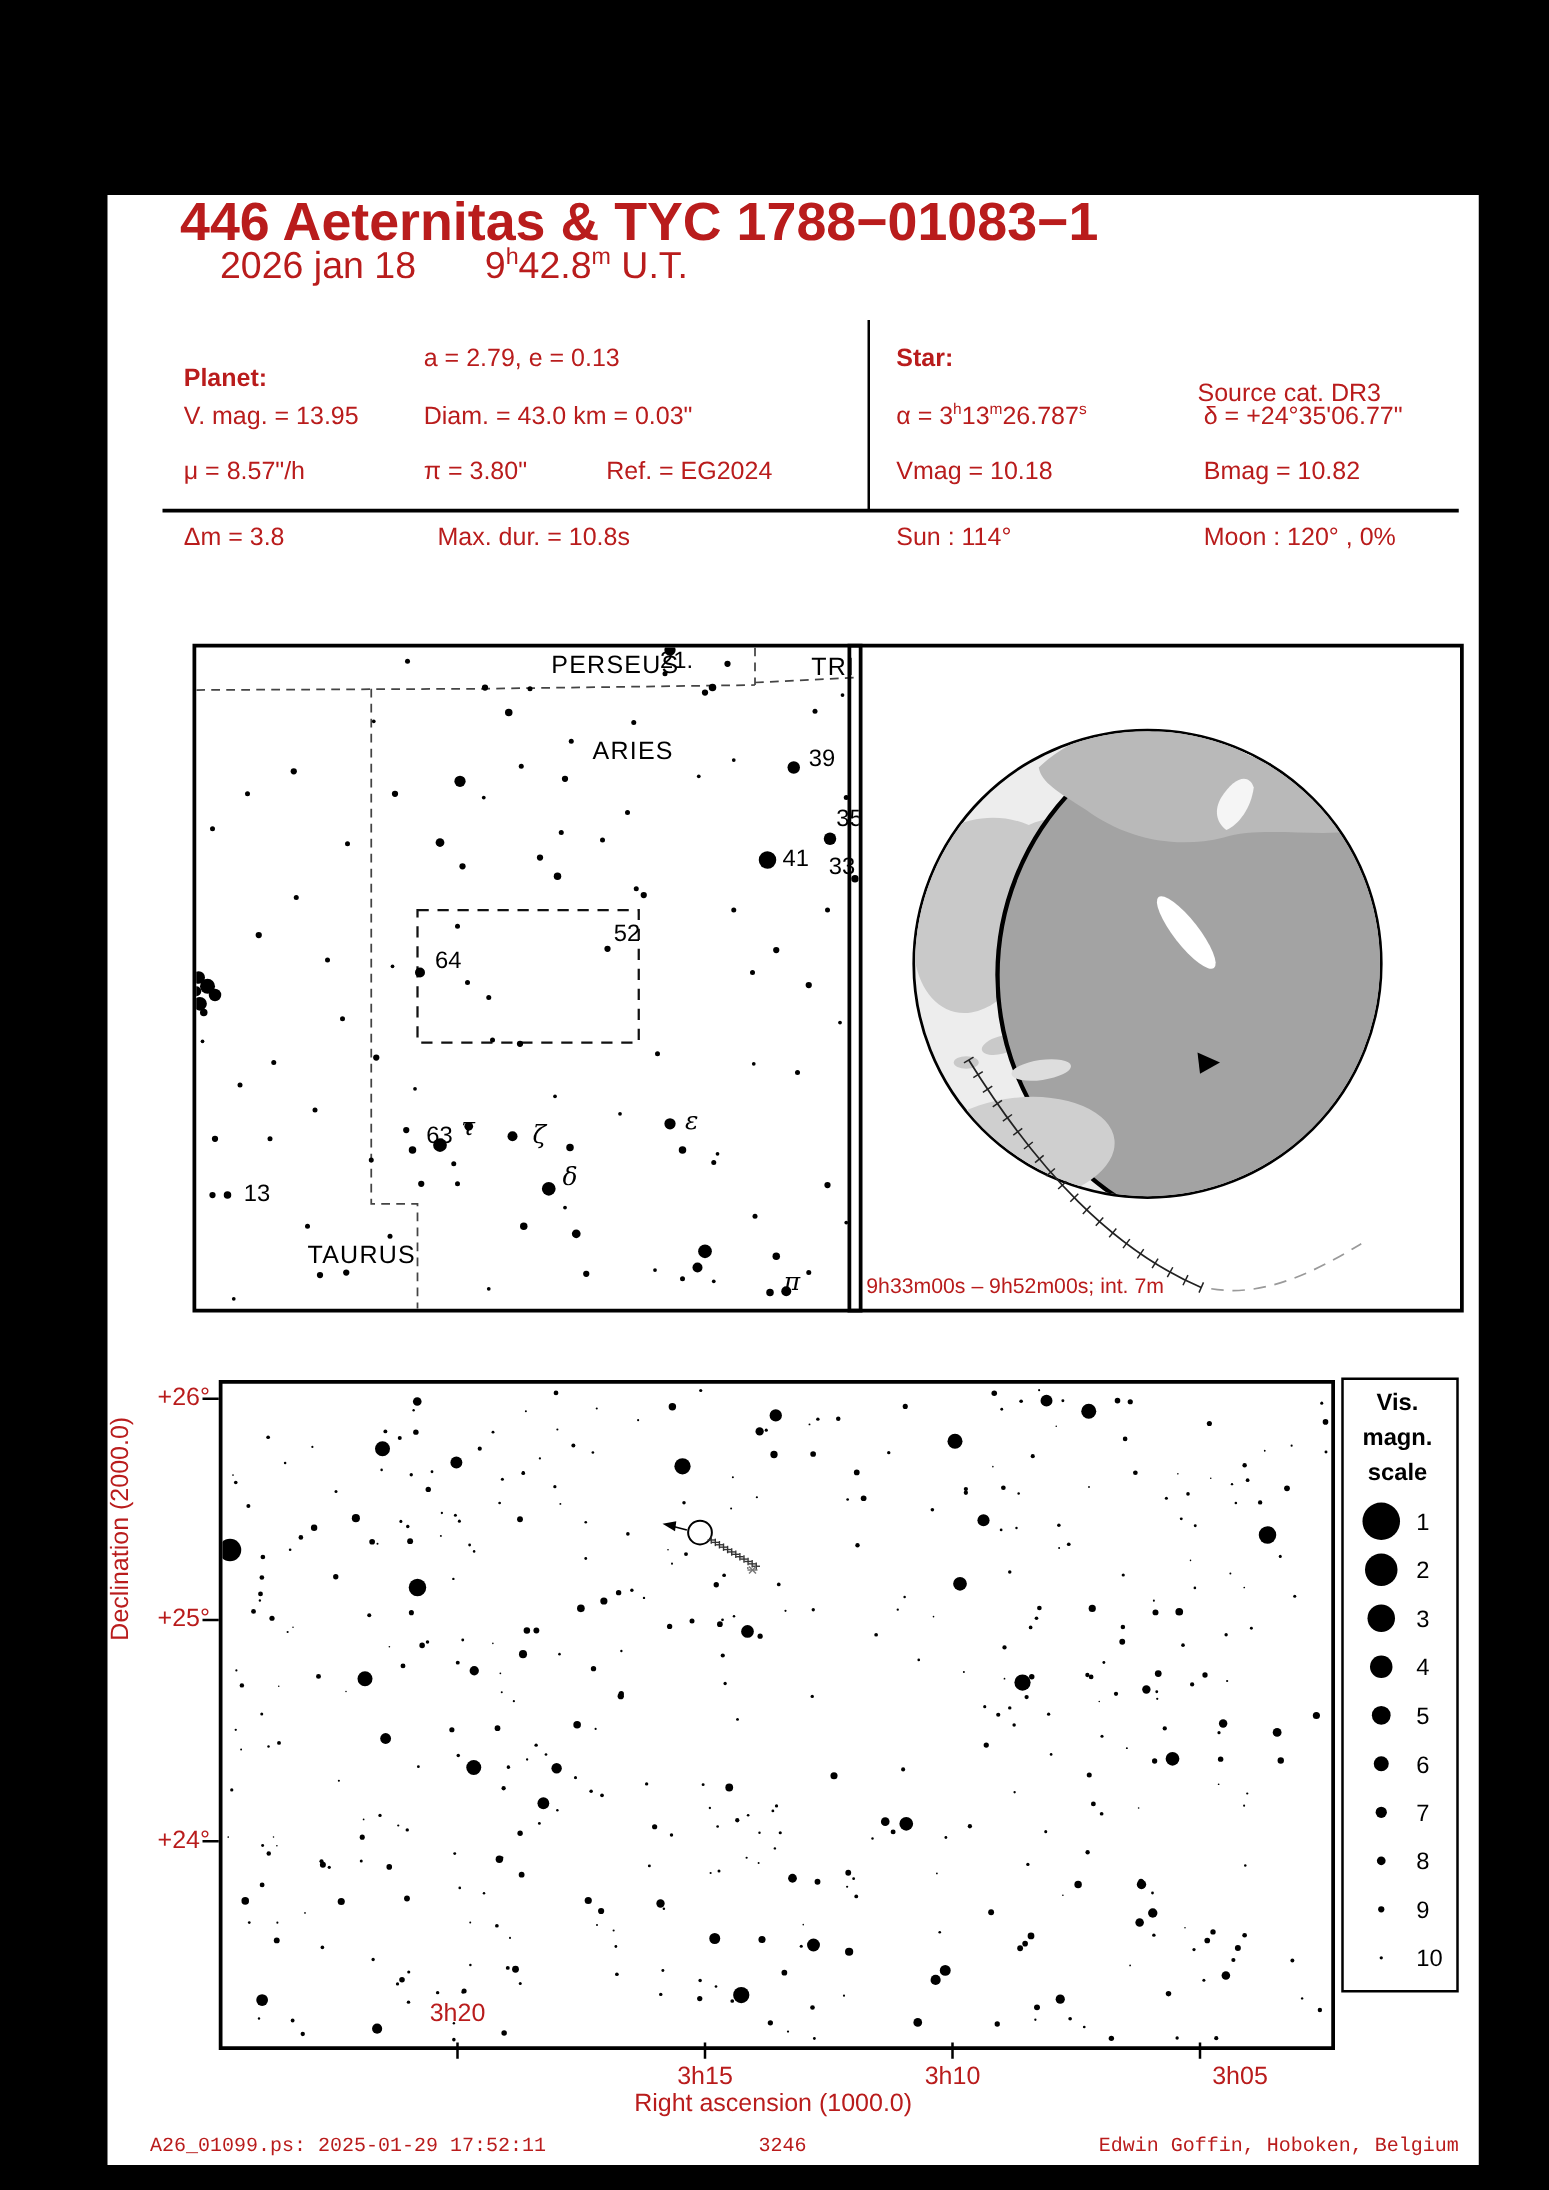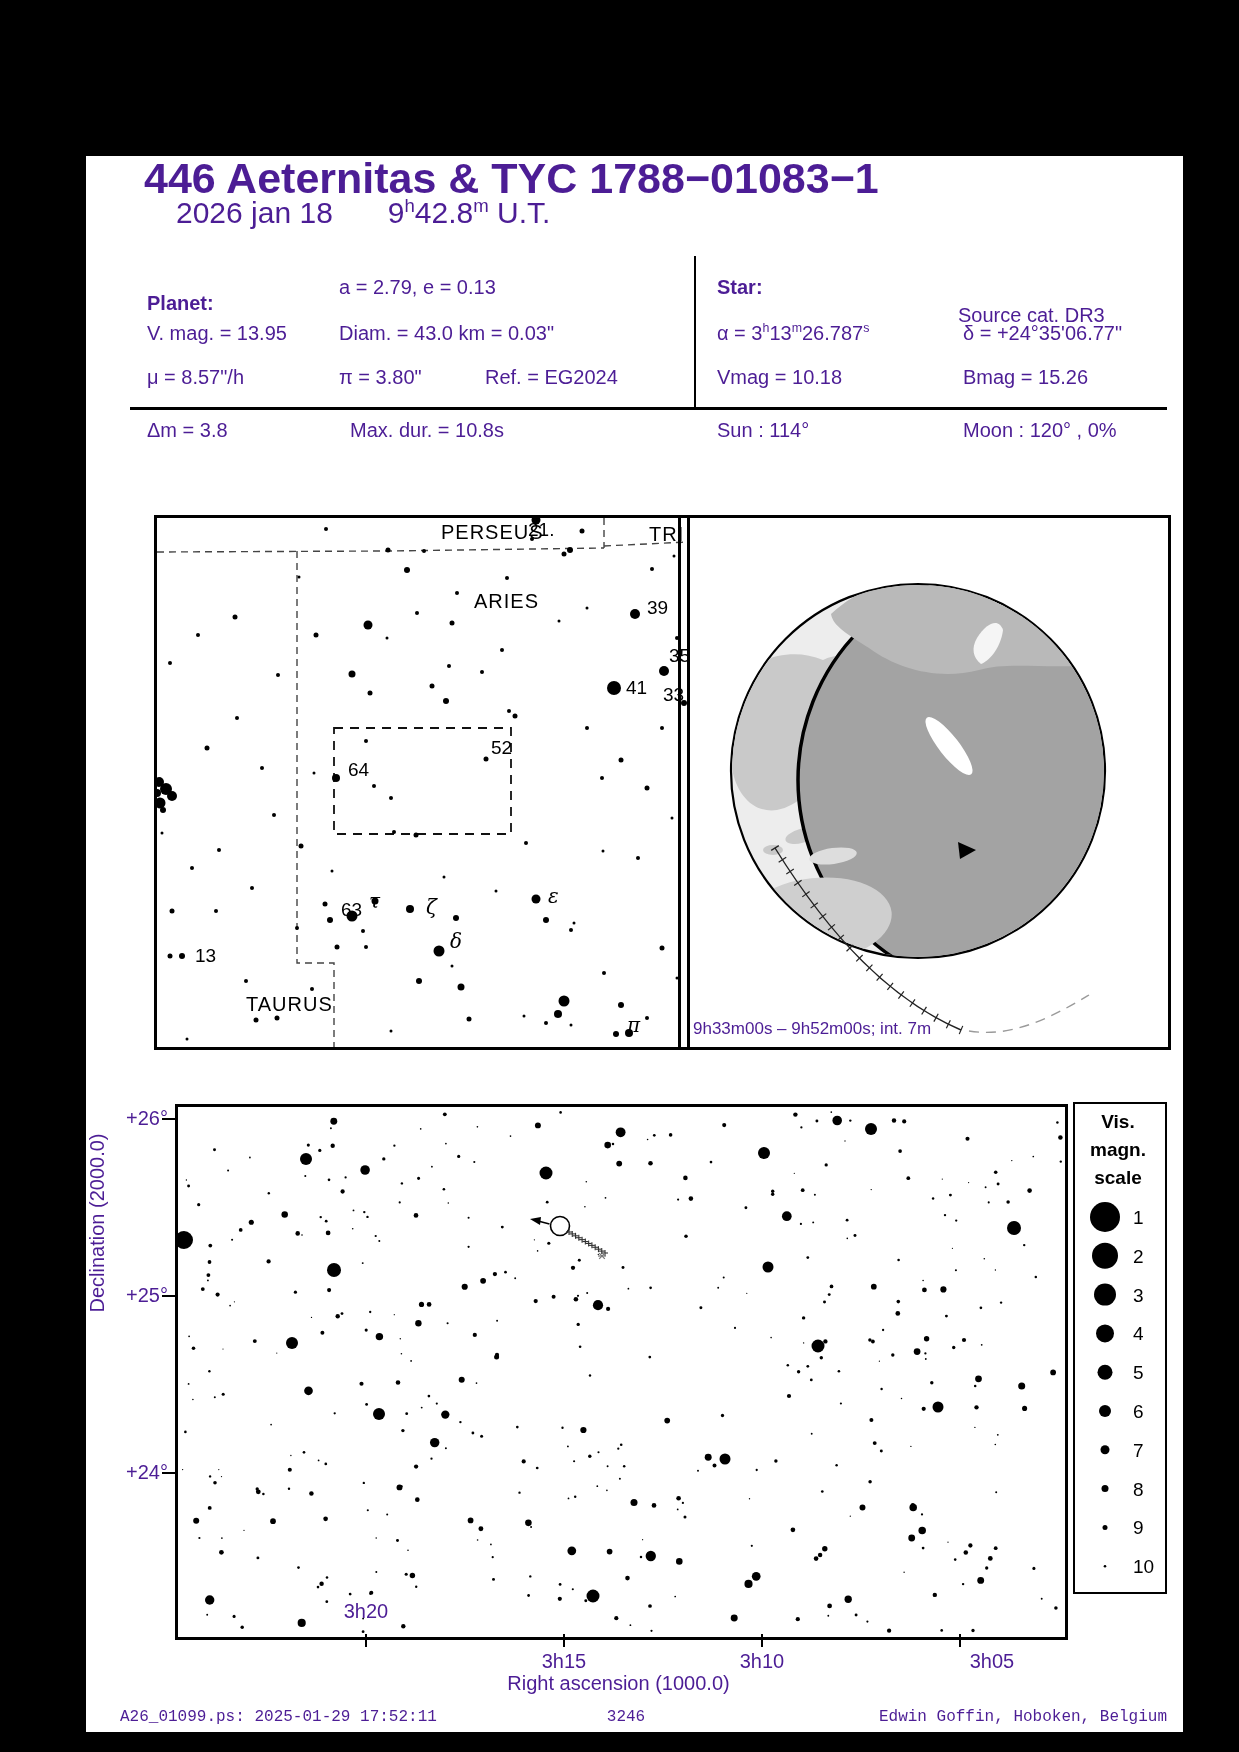--- a/index.html
+++ b/index.html
@@ -1,17 +1,17 @@
 <!DOCTYPE html>
 <html><head>
 <meta charset="utf-8">
 <style>
   html,body{margin:0;padding:0;}
   body{background:#000;width:1239px;height:1752px;position:relative;font-family:"Liberation Sans",sans-serif;-webkit-font-smoothing:antialiased;}
-  .sheet{position:absolute;left:86px;top:156px;width:1097px;height:1576px;background:#fff;color:#4c1d95;}
+  .sheet{position:absolute;left:86px;top:156px;width:1097px;height:1576px;background:#fff;color:#b91c1c;}
   .abs{position:absolute;}
   
   .title{left:58px;top:-2px;font-size:43px;font-weight:bold;letter-spacing:0px;white-space:nowrap;}
   .subtitle{left:90px;top:40px;font-size:30px;white-space:nowrap;}
   .subtitle .time{margin-left:55px;}
   sup.u{font-size:0.62em;vertical-align:super;line-height:0;}
   
   .cell{position:absolute;font-size:20px;white-space:nowrap;line-height:26px;}
   .bold{font-weight:bold;}
   .vrule{position:absolute;left:608px;top:100px;width:2px;height:152px;background:#000;}
@@ -56,21 +56,21 @@
     <span class="cell" style="left:253px;top:164px;">Diam. = 43.0 km = 0.03"</span>
     <span class="cell" style="left:61px;top:208px;">μ =  8.57"/h</span>
     <span class="cell" style="left:253px;top:208px;">π =  3.80"</span>
     <span class="cell" style="left:399px;top:208px;">Ref. = EG2024</span>
 
     <span class="cell bold" style="left:631px;top:118px;">Star:</span>
     <span class="cell" style="left:872px;top:118px;margin-top:28px;">Source cat.  DR3</span>
     <span class="cell" style="left:631px;top:164px;"><span>α =  </span><span>3</span><sup class="u">h</sup><span>13</span><sup class="u">m</sup><span>26.787</span><sup class="u">s</sup></span>
     <span class="cell" style="left:877px;top:164px;">δ = +24°35'06.77"</span>
     <span class="cell" style="left:631px;top:208px;">Vmag = 10.18</span>
-    <span class="cell" style="left:877px;top:208px;">Bmag = 15.26</span>
+    <span class="cell" style="left:877px;top:208px;">Bmag = 10.82</span>
 
     <div class="vrule"></div>
     <div class="hrule"></div>
 
     <span class="cell" style="left:61px;top:261px;">Δm = 3.8</span>
     <span class="cell" style="left:264px;top:261px;">Max. dur. = 10.8s</span>
     <span class="cell" style="left:631px;top:261px;">Sun : 114°</span>
     <span class="cell" style="left:877px;top:261px;">Moon : 120° ,  0%</span>
   </div>
 

